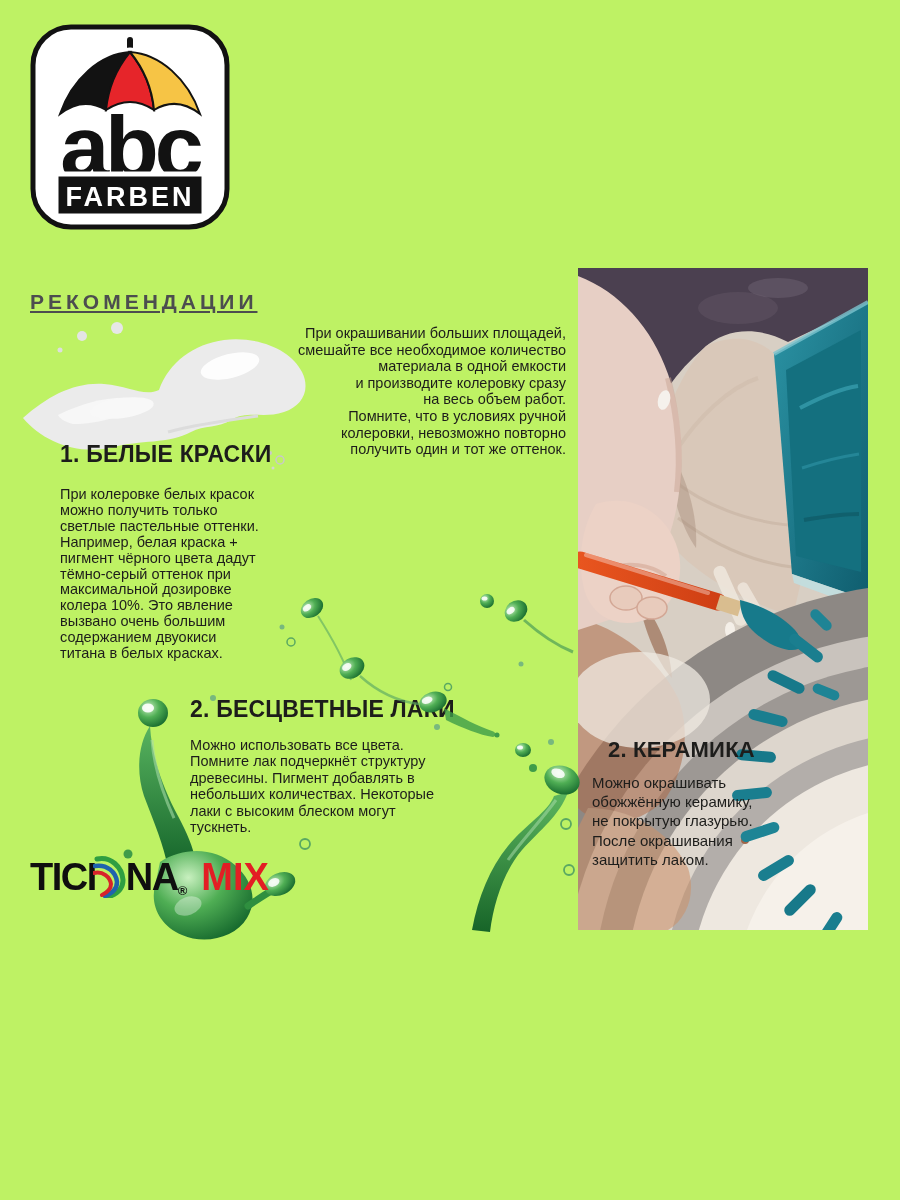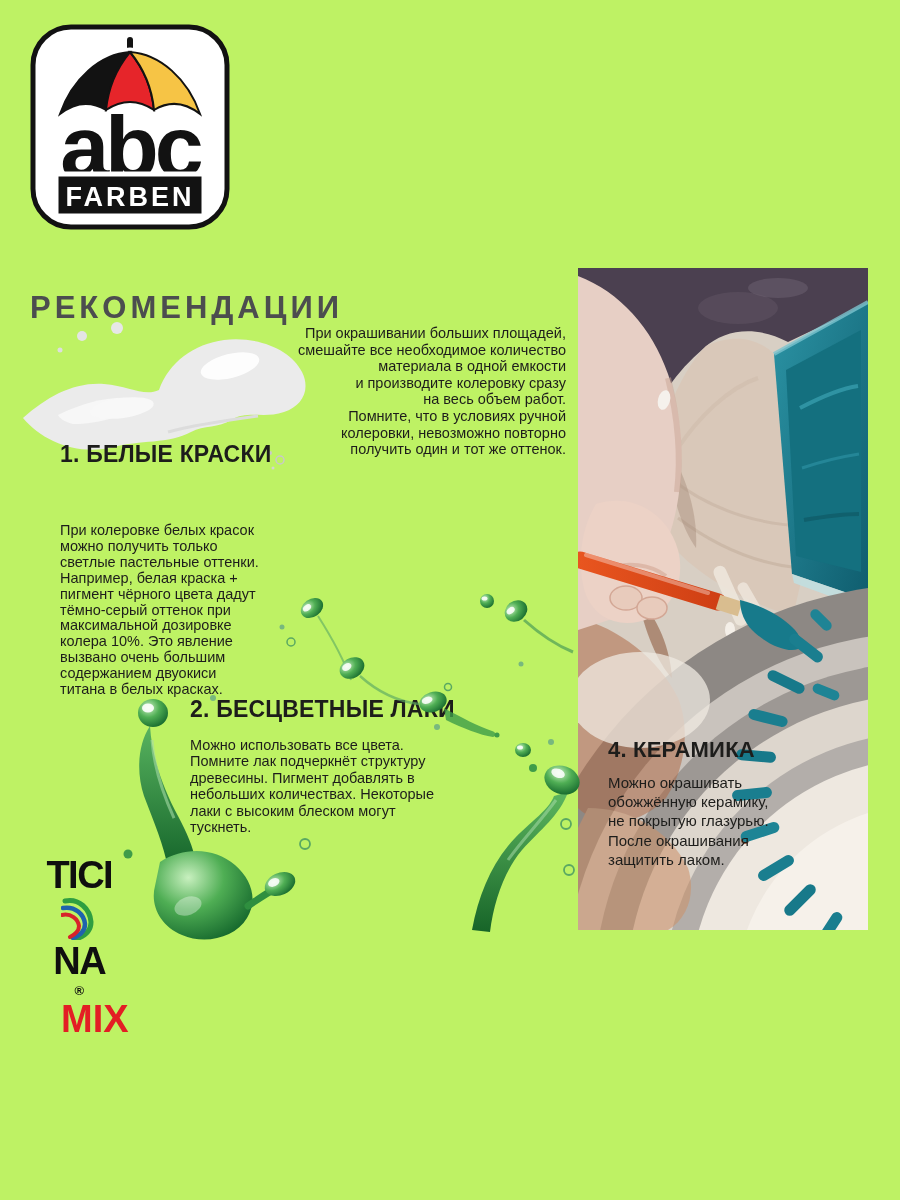--- a/index.html
+++ b/index.html
@@ -1,47 +1,47 @@
 <!DOCTYPE html>
 <html><head>
 <meta charset="utf-8">
 <style>
   html,body{margin:0;padding:0;background:#fff;}
   .canvas{position:relative;width:900px;height:1200px;background:#bef264;overflow:hidden;
           font-family:"Liberation Sans",sans-serif;color:#1d1d1b;}
   
   .abc-logo{position:absolute;left:30px;top:24px;width:200px;height:206px;}
   
-  .page-title{position:absolute;left:30px;top:290px;font-size:31px;font-weight:bold;
-              letter-spacing:4px;color:#4c4d4f;}
+  .page-title{position:absolute;left:30px;top:290px;font-size:21px;font-weight:bold;
+              letter-spacing:4px;color:#4c4d4f;text-decoration:underline;}
   
   .gray-splash{position:absolute;left:18px;top:320px;}
   
   .sec-h{position:absolute;font-weight:bold;color:#1d1d1b;font-size:23px;letter-spacing:0.2px;}
   .sec-b{position:absolute;font-size:14.5px;line-height:15.9px;white-space:pre-line;color:#1d1d1b;}
   .sec1-h{left:60px;top:441px;text-align:right;}
-  .sec1-b{left:60px;top:487px;width:250px;margin-top:36px;}
+  .sec1-b{left:60px;top:487px;width:250px;}
   .tip{position:absolute;left:278px;width:288px;font-size:14.5px;line-height:16.6px;
        text-align:right;white-space:pre-line;color:#1d1d1b;}
   .tip1{top:325px;}
   .tip2{top:497px;}
   .sec2-h{left:190px;top:696px;}
   .sec2-b{left:190px;top:737px;width:275px;line-height:16.4px;}
   
   .photo{position:absolute;left:578px;top:268px;width:290px;height:662px;z-index:1;}
   .sec3-h{left:608px;top:737px;font-size:22px;z-index:7;}
-  .sec3-b{left:608px;top:773px;width:215px;font-size:15px;line-height:19.2px;z-index:7;}
+  .sec3-b{left:592px;top:773px;width:215px;font-size:15px;line-height:19.2px;z-index:7;}
   
   .green-overlay{position:absolute;left:0;top:0;z-index:5;pointer-events:none;}
   
-  .ticiana{position:absolute;left:30px;top:854px;z-index:6;display:flex;align-items:center;flex-direction:column;}
+  .ticiana{position:absolute;left:30px;top:854px;z-index:6;display:flex;align-items:flex-end;}
   .ticiana .word{font-size:38px;font-weight:bold;letter-spacing:-1.5px;color:#0f0f0f;line-height:42px;}
   .ticiana .swoosh{margin:0 -3px;}
   .ticiana .reg{font-size:13px;font-weight:bold;color:#0f0f0f;margin-top:1px;}
-  .ticiana .mix{font-size:38px;font-weight:bold;letter-spacing:0;color:#e31e24;line-height:42px;margin-left:31px;}
+  .ticiana .mix{font-size:38px;font-weight:bold;letter-spacing:0;color:#e31e24;line-height:42px;margin-left:14px;}
 </style>
 </head>
 <body>
 
 <div class="canvas">
 
   <svg class="abc-logo" viewBox="0 0 200 206">
     <rect x="3" y="3" width="194" height="200" rx="38" fill="#ffffff" stroke="#121212" stroke-width="5"></rect>
 
     <text x="100" y="153" text-anchor="middle" font-family="Liberation Sans, sans-serif" font-size="88" font-weight="bold" letter-spacing="-4" fill="#121212">abc</text>
@@ -198,21 +198,21 @@
         <rect x="-20" y="-5.5" width="40" height="11" rx="5.5" transform="translate(178,488) rotate(5)" fill="#17798a"></rect>
         <rect x="-20" y="-5.5" width="40" height="11" rx="5.5" transform="translate(174,526) rotate(-6)"></rect>
         <rect x="-20" y="-5.5" width="40" height="11" rx="5.5" transform="translate(182,564) rotate(-18)" fill="#1e8495"></rect>
         <rect x="-20" y="-5.5" width="40" height="11" rx="5.5" transform="translate(198,600) rotate(-31)"></rect>
         <rect x="-20" y="-5.5" width="40" height="11" rx="5.5" transform="translate(222,632) rotate(-45)" fill="#17798a"></rect>
         <rect x="-18" y="-5.5" width="36" height="11" rx="5.5" transform="translate(252,660) rotate(-57)"></rect>
       </g>
     </g>
   </svg>
 
-  <div class="sec-h sec3-h">4. КЕРАМИКА</div>
+  <div class="sec-h sec3-h">2. КЕРАМИКА</div>
   <div class="sec-b sec3-b">Можно окрашивать
 обожжённую керамику,
 не покрытую глазурью.
 После окрашивания
 защитить лаком.</div>
 
   <svg class="green-overlay" width="900" height="1200" viewBox="0 0 900 1200">
     <defs>
       <radialGradient id="gG" cx="35%" cy="30%" r="80%">
         <stop offset="0" stop-color="#c8f0bf"></stop>

